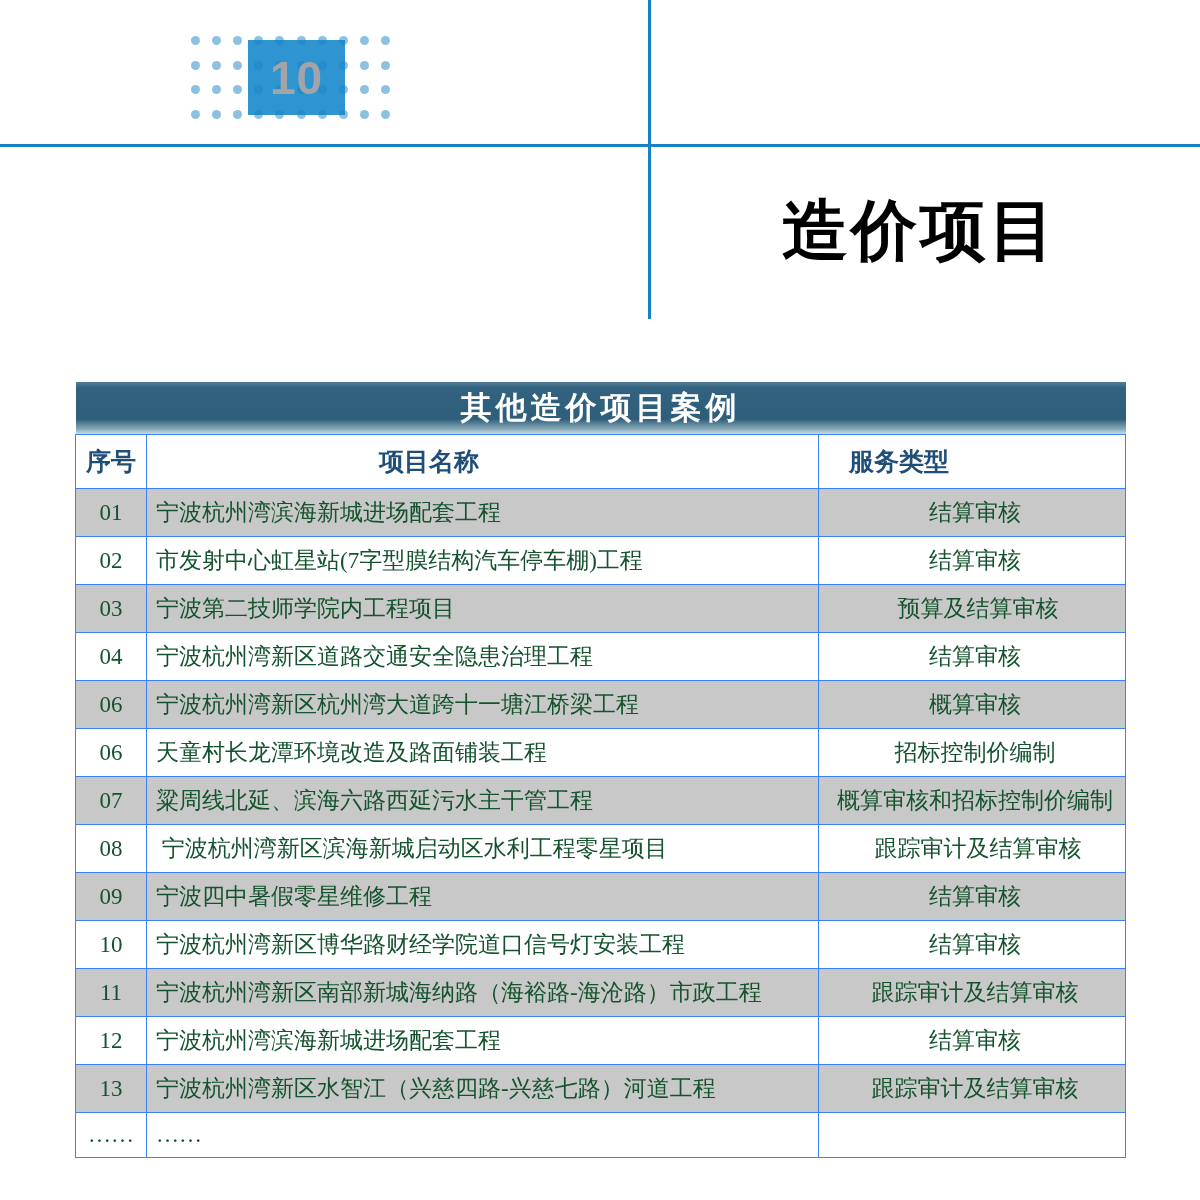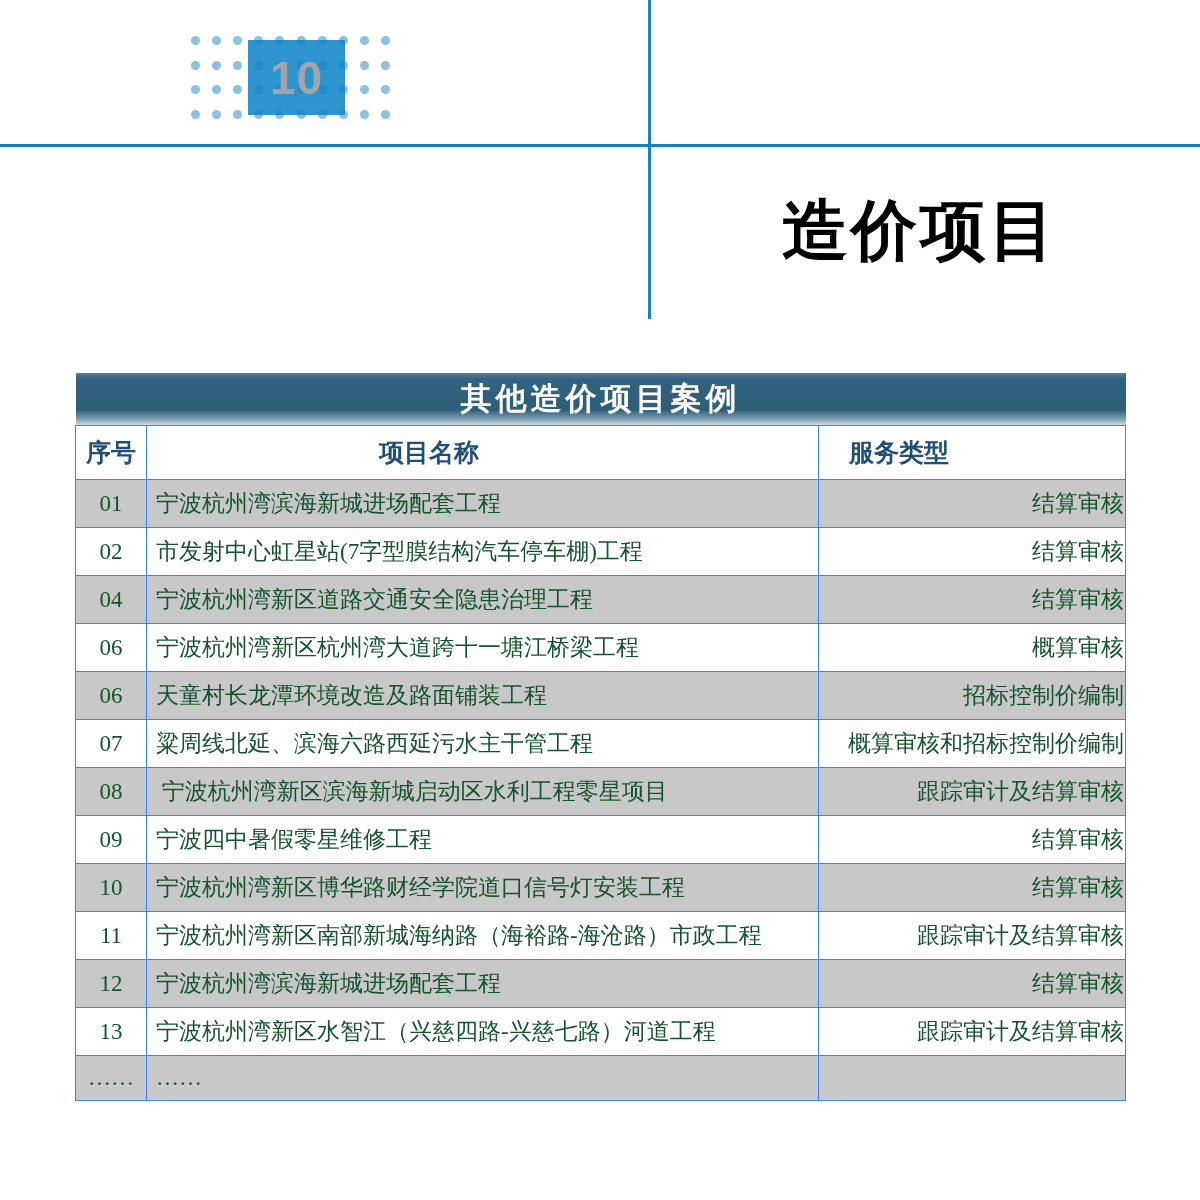--- a/index.html
+++ b/index.html
@@ -25,21 +25,21 @@
 
   
   .slide-title{
     position:absolute;left:782px;top:196px;margin:0;width:300px;
     font-size:66px;font-weight:900;color:#000;letter-spacing:3px;line-height:1.05;
     font-family:"Liberation Sans","DejaVu Sans",sans-serif;white-space:nowrap;
   }
 
   
   table.case-table{
-    position:absolute;left:75px;top:373px;width:1050px;
+    position:absolute;left:75px;top:382px;width:1050px;
     border-collapse:collapse;table-layout:fixed;
     font-family:"Liberation Serif","DejaVu Serif",serif;
   }
   .case-table .caption-cell{
     height:52px;padding:0;border:none;
     background:linear-gradient(180deg,#517f95 0px,#32627f 6px,#2f5e7a 37px,#86a9b8 47px,#cddbe2 52px);
     color:#ffffff;font-size:31px;font-weight:bold;letter-spacing:4px;text-align:center;
     font-family:"Liberation Sans","DejaVu Sans",sans-serif;
   }
   .case-table th,.case-table td{border:1px solid #3b82f6;}
@@ -50,21 +50,21 @@
   }
   .th-no{text-align:center;}
   .th-name{text-align:left;padding-left:232px;}
   .th-service{text-align:left;padding-left:30px;}
 
   .case-table tbody td{height:45px;font-size:23px;color:#14532d;background:#ffffff;}
   .case-table tbody tr:nth-child(odd) td{background:#c8c8c8;}
   .case-table tbody tr.last-row td{height:42px;}
   .c-no{text-align:center;}
   .c-name{text-align:left;padding-left:9px;white-space:pre-wrap;}
-  .c-service{text-align:right;padding-left:7px;white-space:pre-wrap;}
+  .c-service{text-align:center;padding-left:7px;white-space:pre-wrap;}
 </style>
 </head>
 <body>
 
 <div class="page">
 
   <div class="h-line"></div>
   <div class="v-line"></div>
 
   <div class="pagenum-square"></div>
@@ -135,20 +135,25 @@
       <td class="c-no">01</td>
       <td class="c-name">宁波杭州湾滨海新城进场配套工程</td>
       <td class="c-service">结算审核</td>
     </tr>
         <tr>
       <td class="c-no">02</td>
       <td class="c-name">市发射中心虹星站(7字型膜结构汽车停车棚)工程</td>
       <td class="c-service">结算审核</td>
     </tr>
         <tr>
+      <td class="c-no">03</td>
+      <td class="c-name">宁波第二技师学院内工程项目</td>
+      <td class="c-service"> 预算及结算审核</td>
+    </tr>
+        <tr>
       <td class="c-no">04</td>
       <td class="c-name">宁波杭州湾新区道路交通安全隐患治理工程</td>
       <td class="c-service">结算审核</td>
     </tr>
         <tr>
       <td class="c-no">06</td>
       <td class="c-name">宁波杭州湾新区杭州湾大道跨十一塘江桥梁工程</td>
       <td class="c-service">概算审核</td>
     </tr>
         <tr>

